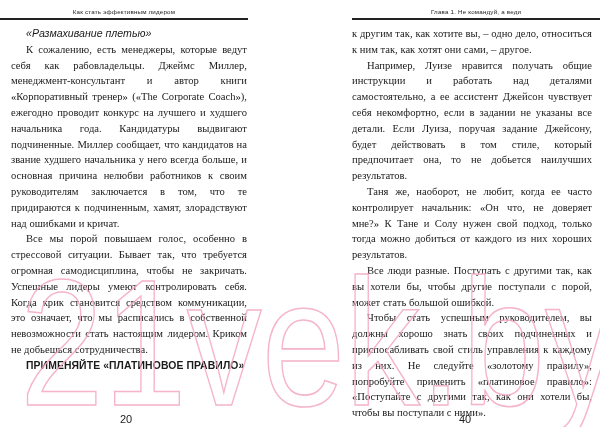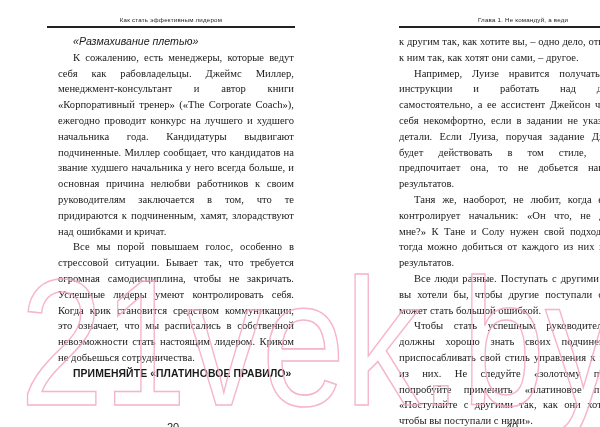--- a/index.html
+++ b/index.html
@@ -1,17 +1,17 @@
 <!DOCTYPE html>
 <html><head>
 <meta charset="utf-8">
 <style>
   html,body{margin:0;padding:0;background:#fff;}
   body{width:600px;height:427px;position:relative;overflow:hidden;font-family:"DejaVu Serif","Liberation Serif",serif;color:#1a1a1a;}
-  .page{position:absolute;top:12px;height:341px;margin-left:47px;}
+  .page{position:absolute;top:4px;height:341px;}
   .page.left{left:0;width:300px;}
   .page.right{left:300px;width:300px;}
   .runhead{position:absolute;top:4px;font-family:"Liberation Sans",sans-serif;font-size:6.2px;letter-spacing:0.2px;text-transform:none;color:#222;text-align:center;}
   .left .runhead{left:0;width:248px;}
   .right .runhead{left:52px;width:248px;}
   .rule{position:absolute;top:14px;height:1.5px;background:#222;}
   .left .rule{left:0;width:248px;}
   .right .rule{left:52px;width:248px;}
   .body{position:absolute;top:22px;font-family:"Liberation Serif",serif;font-size:10.6px;line-height:15.8px;text-align:justify;}
   .left .body{left:11px;width:236px;}

